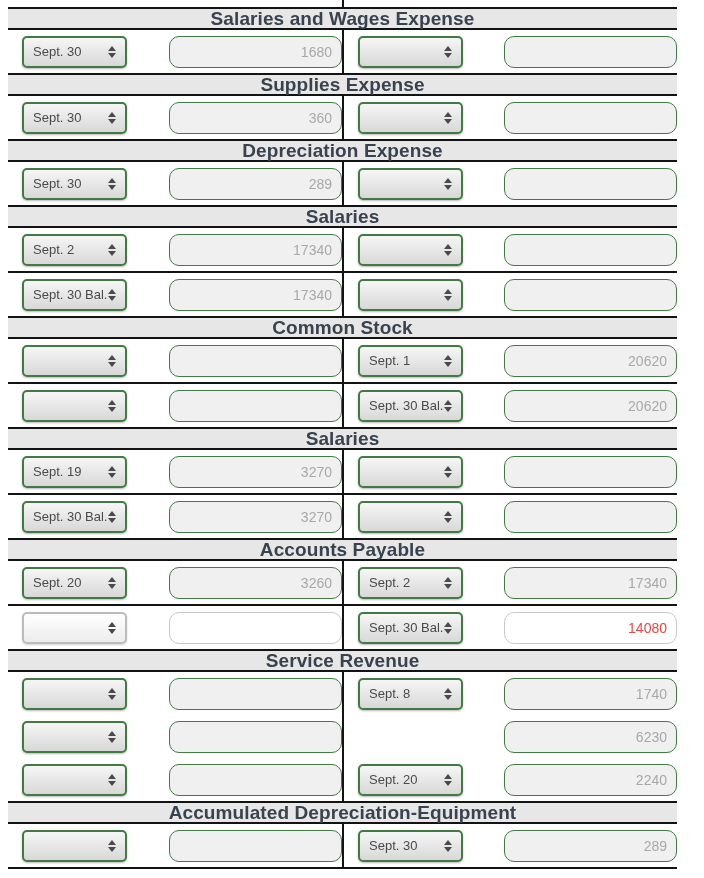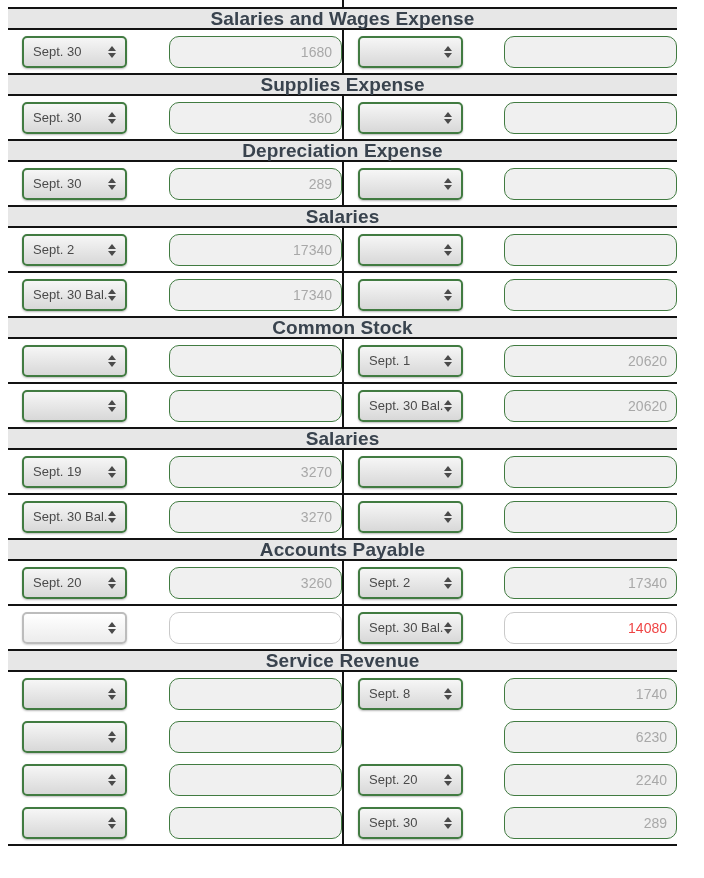--- a/index.html
+++ b/index.html
@@ -463,20 +463,21 @@
               <span class="arrows">
                 <span class="up"></span>
                 <span class="dn"></span>
               </span>
             </div>
             <input class="amt locked" type="text" readonly="" value="2240" style="">
           </div>
         </div>
       </div>
       <div class="section">
+        <div class="sec-header">Accumulated Depreciation-Equipment</div>
         <div class="t-row">
           <div class="cell left">
             <div class="dd locked">
               <span class="dd-label"></span>
               <span class="arrows">
                 <span class="up"></span>
                 <span class="dn"></span>
               </span>
             </div>
             <input class="amt locked" type="text" readonly="" value="" style="">

